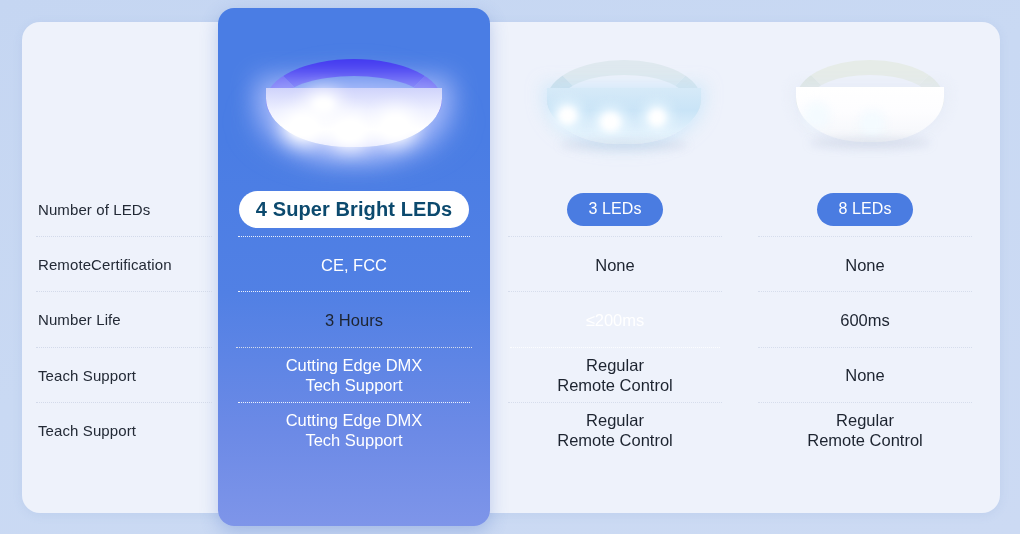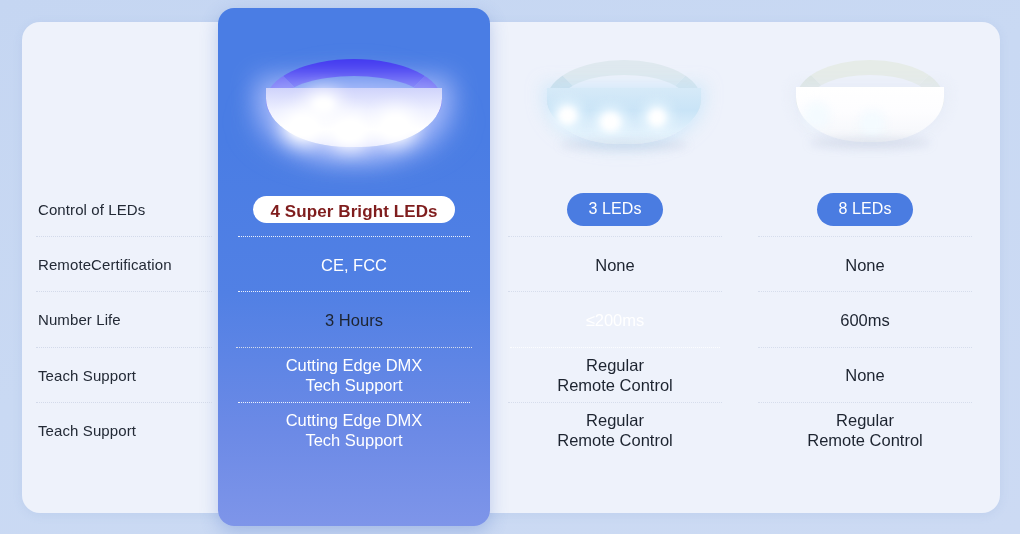--- a/index.html
+++ b/index.html
@@ -125,24 +125,24 @@
 
   
   .pill {
     display: inline-block;
     border-radius: 999px;
     white-space: nowrap;
     box-sizing: border-box;
   }
   .pill-white {
     background: #ffffff;
-    color: #7f1d1d;
+    color: #0c4a6e;
     font-weight: bold;
-    font-size: 17px;
-    padding: 6px 17px 1px;
+    font-size: 20px;
+    padding: 6px 17px 7px;
     letter-spacing: .1px;
   }
   .pill-blue {
     background: #4a7ce1;
     color: #ffffff;
     font-size: 16px;
     padding: 6px 21px 7px;
     letter-spacing: .1px;
   }
 
@@ -292,21 +292,21 @@
     </div>
   </div>
 
   <div id="grid">
 
     <div class="cell"></div>
     <div class="cell"></div>
     <div class="cell"></div>
     <div class="cell"></div>
 
-    <div class="cell label-cell">Control of LEDs</div>
+    <div class="cell label-cell">Number of LEDs</div>
     <div class="cell feat-cell">
       <span class="pill pill-white">4 Super Bright LEDs</span>
     </div>
     <div class="cell val-cell">
       <span class="pill pill-blue">3 LEDs</span>
     </div>
     <div class="cell val-cell">
       <span class="pill pill-blue">8 LEDs</span>
     </div>
 

